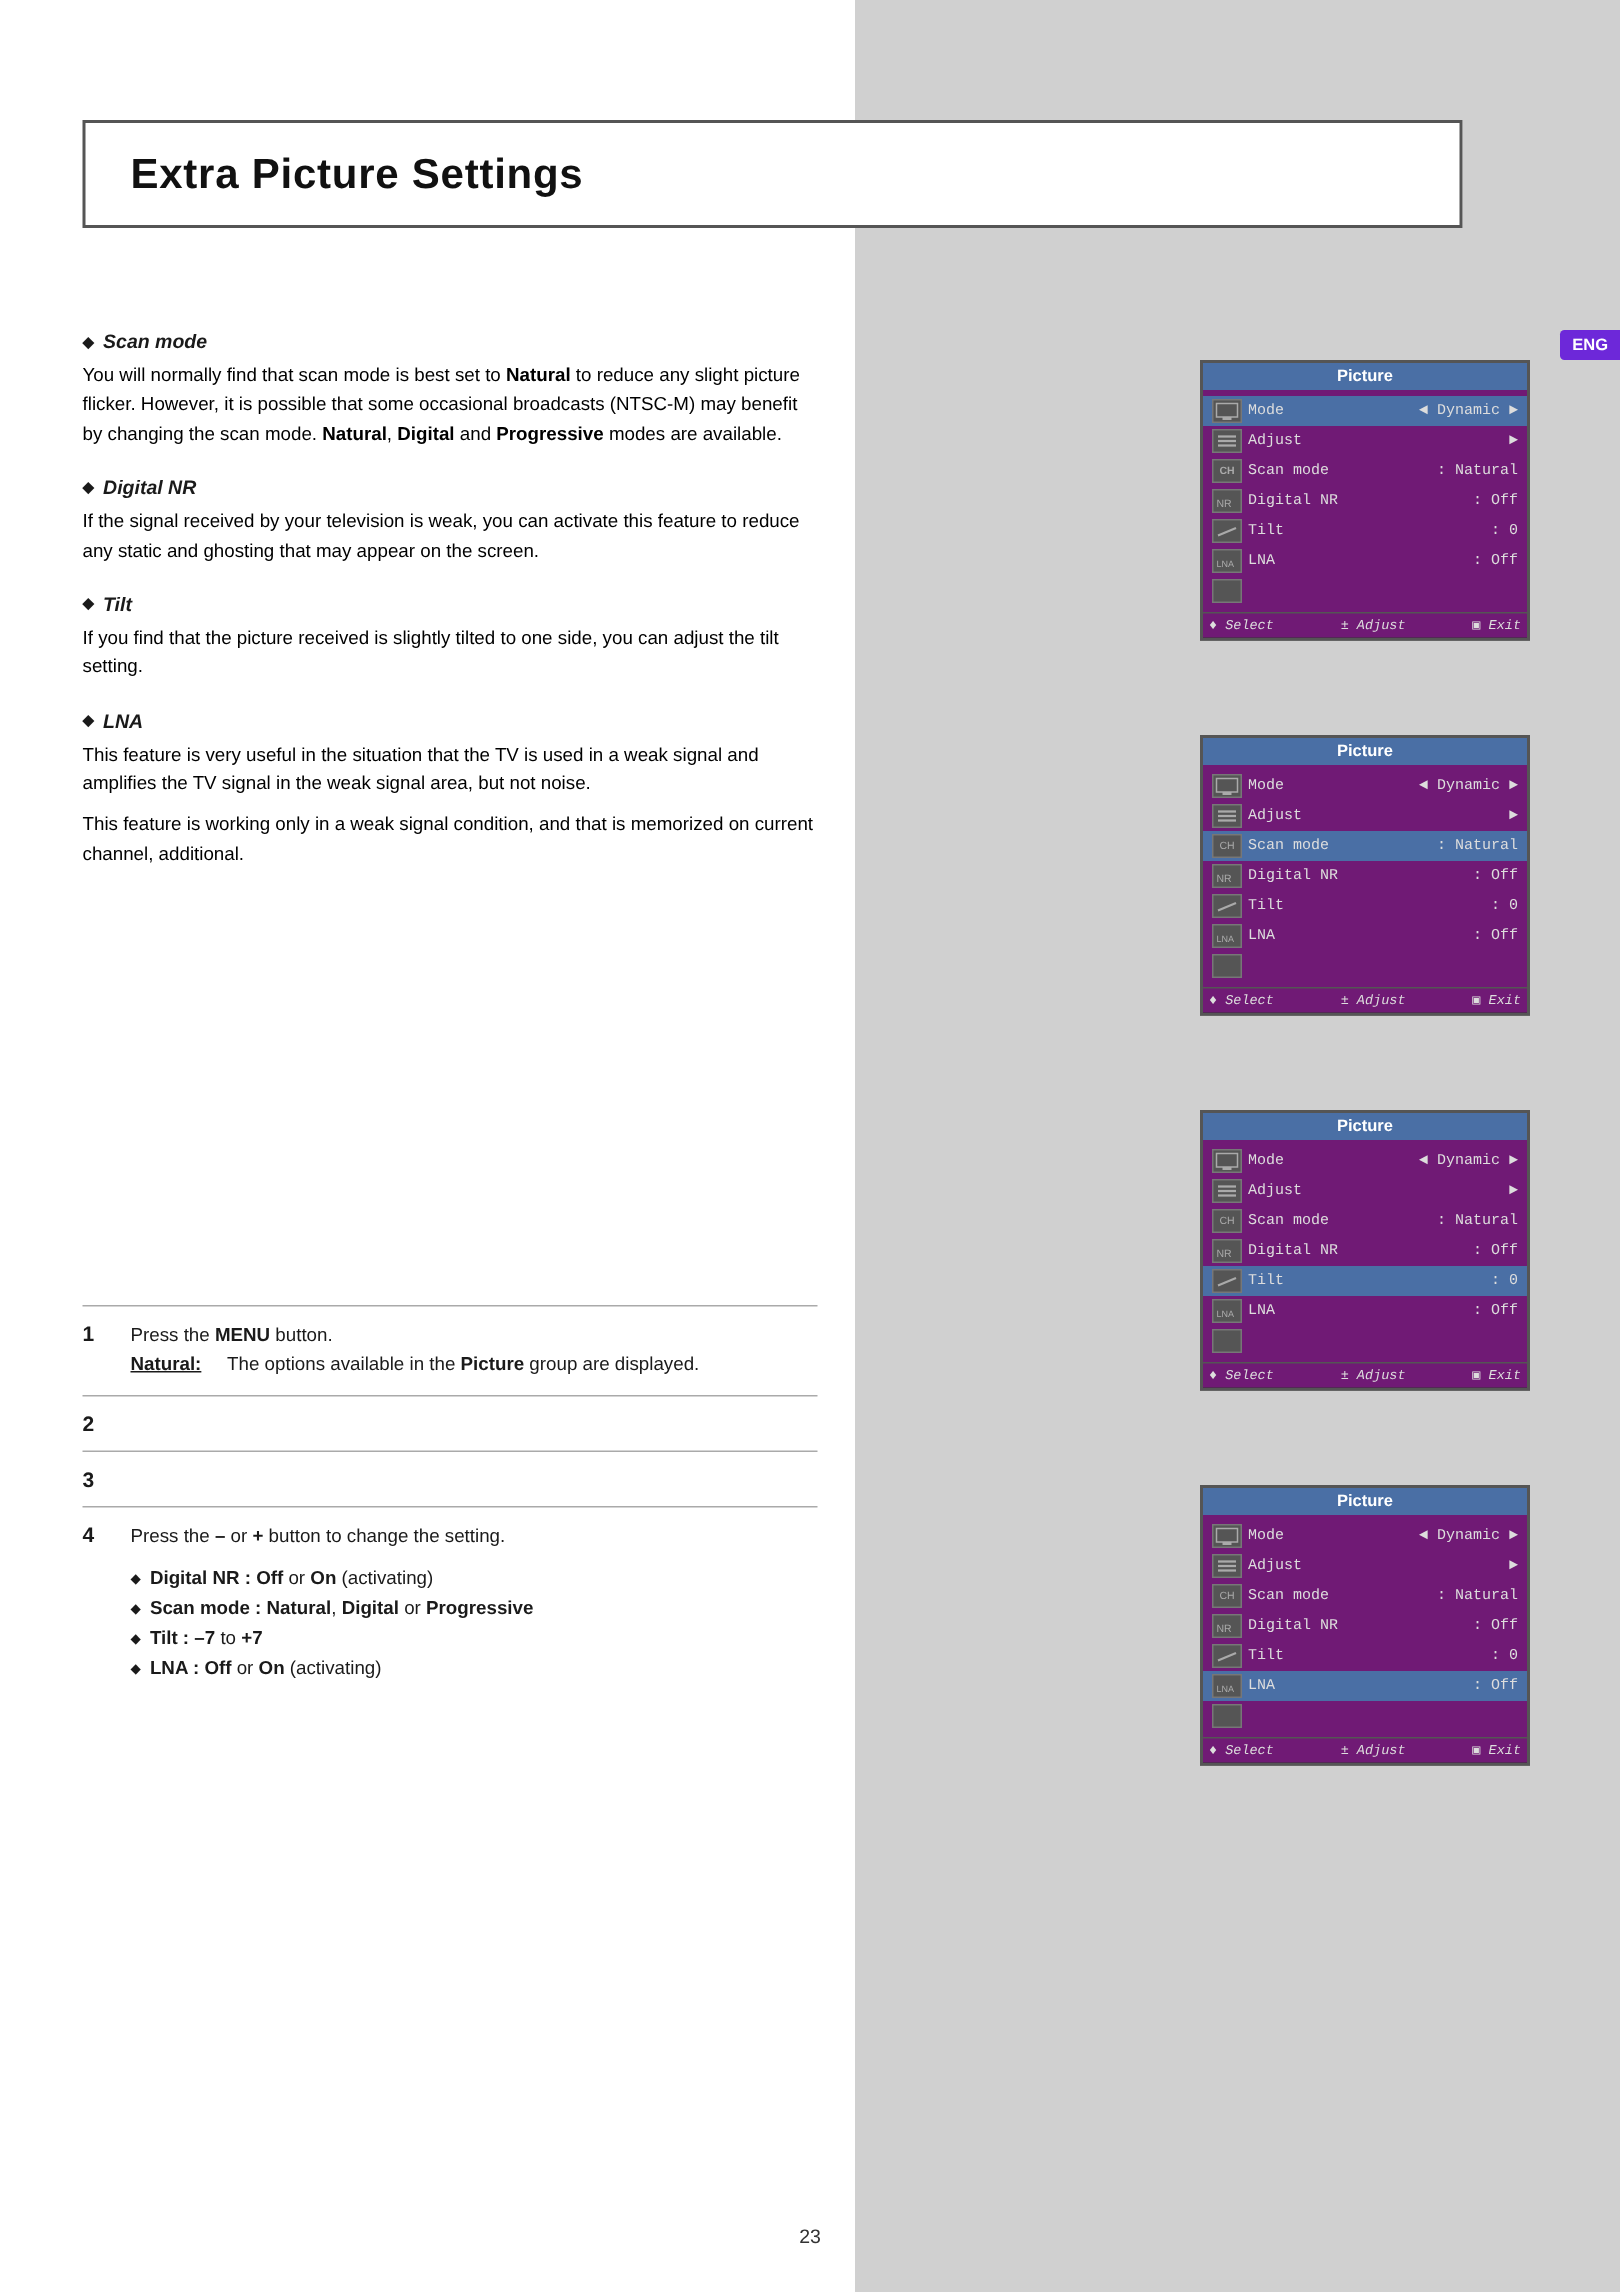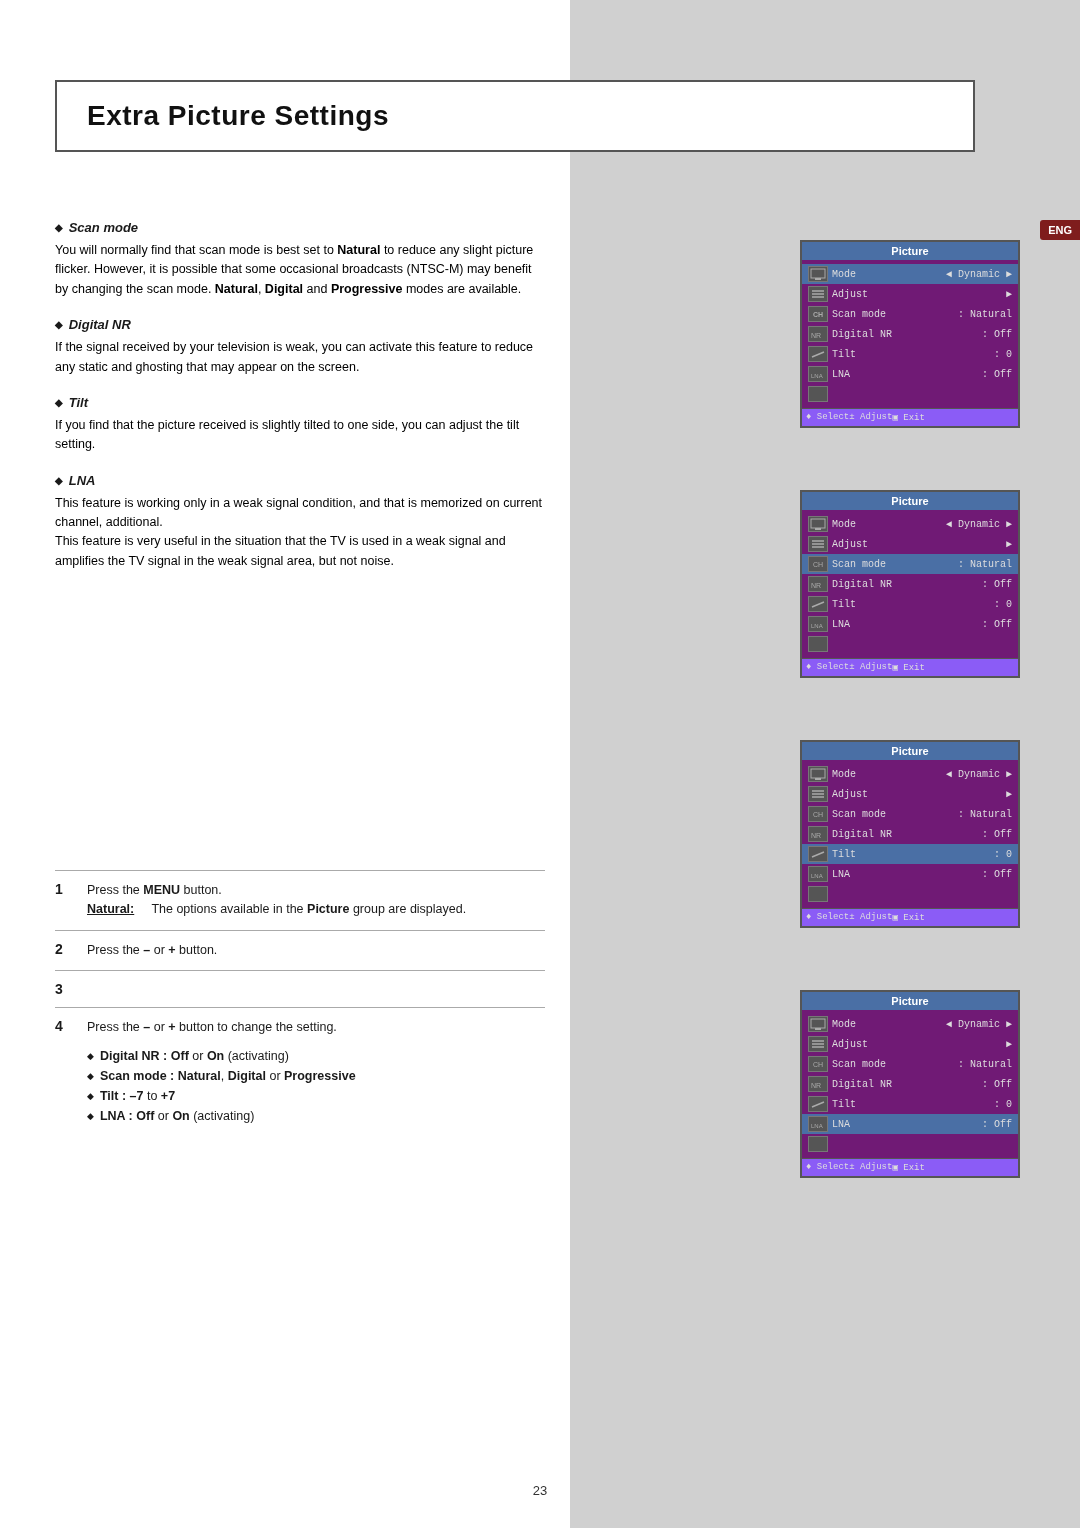--- a/index.html
+++ b/index.html
@@ -39,21 +39,21 @@
       width: 510px;
       height: 1528px;
       background: #d0d0d0;
     }
 
     
     .eng-badge {
       position: absolute;
       right: 0;
       top: 220px;
-      background: #7f1d1d;
+      background: #6d28d9;
       color: #fff;
       font-size: 11px;
       font-weight: bold;
       padding: 4px 8px;
       border-radius: 3px 0 0 3px;
     }
 
     
     .title-box {
       position: absolute;
@@ -215,25 +215,26 @@
       font-family: 'Courier New', monospace;
       flex: 1;
     }
     .menu-value {
       color: #ddd;
       font-size: 10px;
       font-family: 'Courier New', monospace;
     }
 
     .menu-footer {
-      background: #8b5cf6;
+      background: #701a75;
       display: flex;
-      justify-content: flex-start;
+      justify-content: space-between;
       padding: 3px 4px;
       border-top: 1px solid #555;
+      font-style: italic;
     }
     .menu-footer-item {
       color: #ddd;
       font-size: 9px;
       font-family: 'Courier New', monospace;
     }
     .icon-ch {
       font-size: 8px;
       color: #aaa;
       font-weight: bold;
@@ -272,42 +273,39 @@
       <p>If the signal received by your television is weak, you can activate this feature to reduce any static and ghosting that may appear on the screen.</p>
     </div>
 
     <div class="section">
       <div class="section-title">Tilt</div>
       <p>If you find that the picture received is slightly tilted to one side, you can adjust the tilt setting.</p>
     </div>
 
     <div class="section">
       <div class="section-title">LNA</div>
+      <p style="margin-bottom:8px;">This feature is very useful in the situation that the TV is used in a weak signal and amplifies the TV signal in the weak signal area, but not noise.</p>
       <p>This feature is working only in a weak signal condition, and that is memorized on current channel, additional.</p>
-      <p style="margin-bottom:8px;">This feature is very useful in the situation that the TV is used in a weak signal and amplifies the TV signal in the weak signal area, but not noise.</p>
     </div>
 
   </div>
 
   <div class="steps-container">
 
     <div class="step-row">
       <div class="step-num">1</div>
       <div class="step-content">
         Press the <span class="bold">MENU</span> button.<br>
         <span class="result-label">Natural:</span>&nbsp;&nbsp;&nbsp;&nbsp;
         <span>The options available in the <span class="bold">Picture</span> group are displayed.</span>
       </div>
     </div>
 
     <div class="step-row">
       <div class="step-num">2</div>
-      <div class="step-content">
-        Press the <span class="bold">–</span> or <span class="bold">+</span> button.
-      </div>
     </div>
 
     <div class="step-row">
       <div class="step-num">3</div>
     </div>
 
     <div class="step-row">
       <div class="step-num">4</div>
       <div class="step-content">
         Press the <span class="bold">–</span> or <span class="bold">+</span> button to change the setting.

